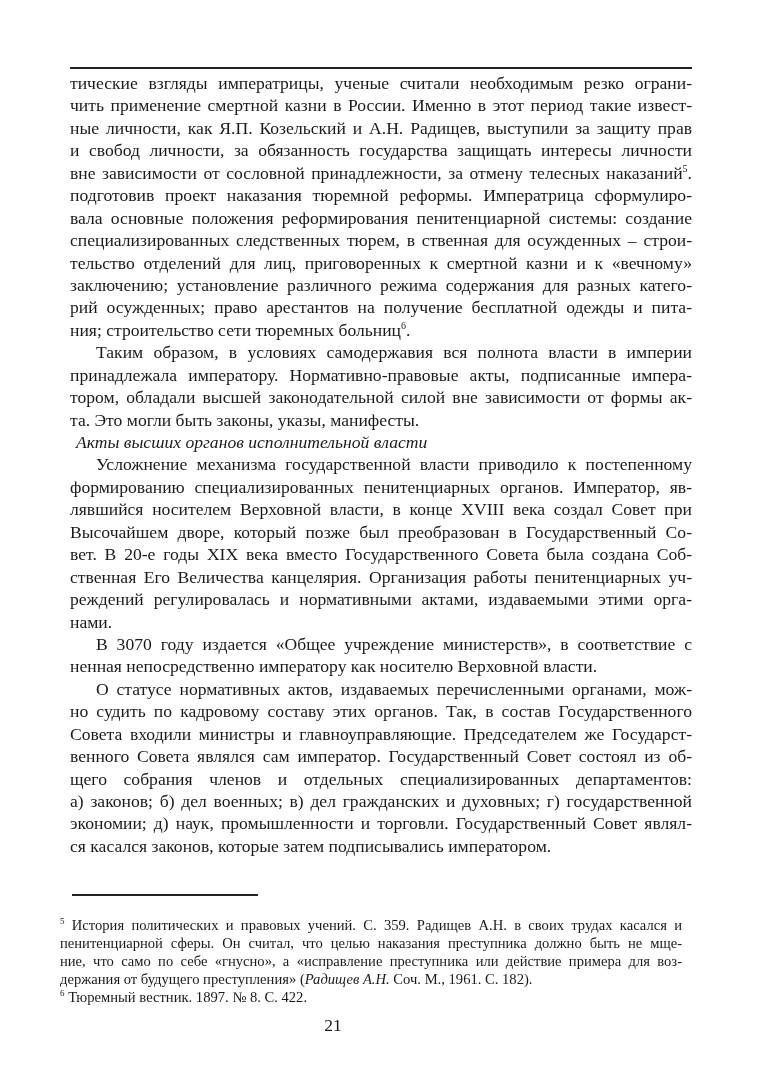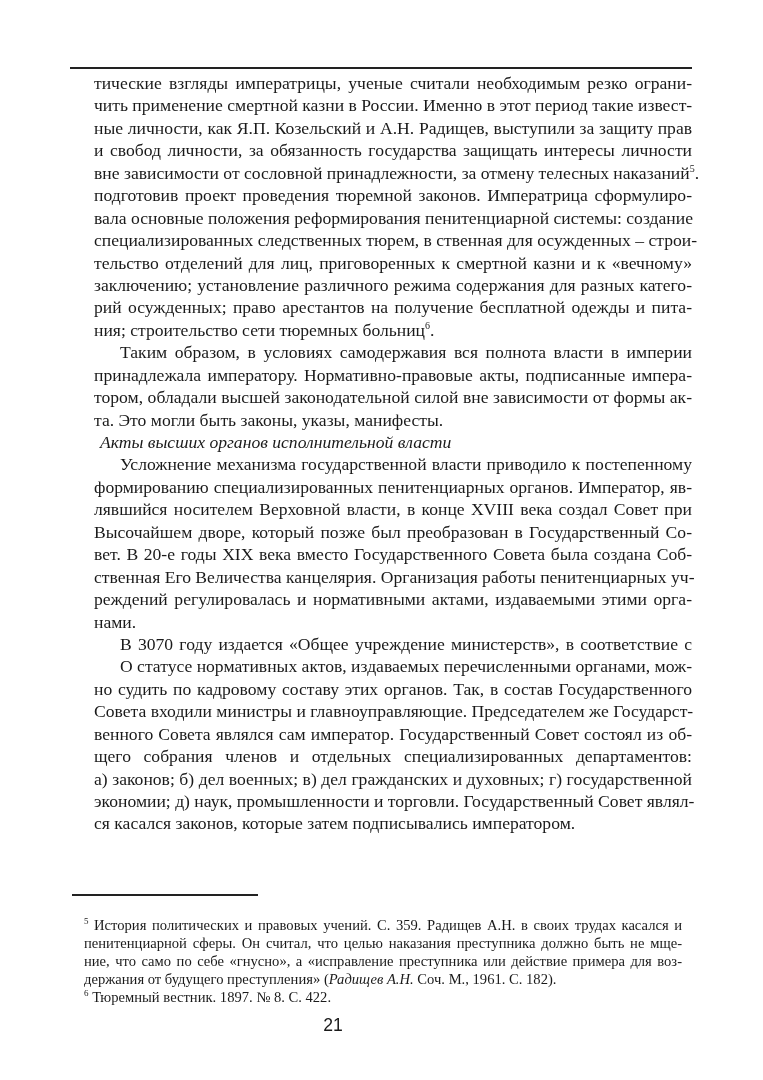--- a/index.html
+++ b/index.html
@@ -3,71 +3,72 @@
 <meta charset="utf-8">
 <style>
   html, body { margin: 0; padding: 0; background: #ffffff; }
   body { width: 763px; height: 1080px; position: relative; overflow: hidden; }
   .page { position: absolute; left: 0; top: 0; width: 763px; height: 1080px; background: #fff; }
   .rule-top { position: absolute; left: 70px; top: 67px; width: 622px; height: 2px; background: #222; }
   .body-text {
     position: absolute; left: 70px; top: 72px; width: 622px;
     font-family: "Liberation Serif", serif; font-size: 17.6px; line-height: 22.45px; color: #1a1a1a;
   }
-  .line { display: block; text-align: justify; text-align-last: justify; white-space: nowrap; height: 22.45px; overflow: visible; margin-left: 24px; }
+  .line { display: block; text-align: justify; text-align-last: justify; white-space: nowrap; height: 22.45px; overflow: visible; }
   .line.last { text-align-last: left; }
   .line.indent { padding-left: 26px; }
   .heading { font-weight: normal; font-style: italic; padding-left: 6px; text-align-last: left; }
   sup { font-size: 10px; line-height: 0; vertical-align: 7px; }
   .fn-rule { position: absolute; left: 72px; top: 894px; width: 186px; height: 2px; background: #222; }
   .footnotes {
     position: absolute; left: 60px; top: 916px; width: 622px;
     font-family: Liberation Serif, serif; font-size: 14.6px; line-height: 18px; color: #1a1a1a;
   }
   .footnotes .line { height: 18px; }
   .footnotes sup { font-size: 9px; vertical-align: 6px; }
   .page-number {
     position: absolute; left: 0; width: 666px; top: 1015px; text-align: center;
-    font-family: Liberation Sans, sans-serif; font-size: 17.6px; color: #1a1a1a;
+    font-family: Liberation Serif, serif; font-size: 17.6px; color: #1a1a1a;
   }
   .it { font-style: italic; }
 </style>
 </head>
 <body>
 
 <div class="page">
   <div class="rule-top"></div>
 
   <div class="body-text" id="body-text">
       <div class="line"><span>тические взгляды императрицы, ученые считали необходимым резко ограни-</span></div>
       <div class="line"><span>чить применение смертной казни в России. Именно в этот период такие извест-</span></div>
       <div class="line"><span>ные личности, как Я.П. Козельский и А.Н. Радищев, выступили за защиту прав</span></div>
       <div class="line"><span>и свобод личности, за обязанность государства защищать интересы личности</span></div>
       <div class="line"><span>вне зависимости от сословной принадлежности, за отмену телесных наказаний</span><sup>5</sup><span>.</span></div>
-      <div class="line"><span>подготовив проект проведения тюремной законов. Императрица сформулиро-</span></div>
+      <div class="line"><span>подготовив проект наказания тюремной реформы. Императрица сформулиро-</span></div>
       <div class="line"><span>вала основные положения реформирования пенитенциарной системы: создание</span></div>
       <div class="line"><span>специализированных следственных тюрем, в ственная для осужденных – строи-</span></div>
       <div class="line"><span>тельство отделений для лиц, приговоренных к смертной казни и к «вечному»</span></div>
       <div class="line"><span>заключению; установление различного режима содержания для разных катего-</span></div>
       <div class="line"><span>рий осужденных; право арестантов на получение бесплатной одежды и пита-</span></div>
       <div class="line last"><span>ния; строительство сети тюремных больниц</span><sup>6</sup><span>.</span></div>
       <div class="line indent"><span>Таким образом, в условиях самодержавия вся полнота власти в империи</span></div>
       <div class="line"><span>принадлежала императору. Нормативно-правовые акты, подписанные импера-</span></div>
       <div class="line"><span>тором, обладали высшей законодательной силой вне зависимости от формы ак-</span></div>
       <div class="line last"><span>та. Это могли быть законы, указы, манифесты.</span></div>
       <div class="line last heading"><span>Акты высших органов исполнительной власти</span></div>
       <div class="line indent"><span>Усложнение механизма государственной власти приводило к постепенному</span></div>
       <div class="line"><span>формированию специализированных пенитенциарных органов. Император, яв-</span></div>
       <div class="line"><span>лявшийся носителем Верховной власти, в конце XVIII века создал Совет при</span></div>
       <div class="line"><span>Высочайшем дворе, который позже был преобразован в Государственный Со-</span></div>
       <div class="line"><span>вет. В 20-е годы XIX века вместо Государственного Совета была создана Соб-</span></div>
       <div class="line"><span>ственная Его Величества канцелярия. Организация работы пенитенциарных уч-</span></div>
       <div class="line"><span>реждений регулировалась и нормативными актами, издаваемыми этими орга-</span></div>
       <div class="line last"><span>нами.</span></div>
       <div class="line indent"><span>В 3070 году издается «Общее учреждение министерств», в соответствие с</span></div>
+      <div class="line last"><span>ненная непосредственно императору как носителю Верховной власти.</span></div>
       <div class="line indent"><span>О статусе нормативных актов, издаваемых перечисленными органами, мож-</span></div>
       <div class="line"><span>но судить по кадровому составу этих органов. Так, в состав Государственного</span></div>
       <div class="line"><span>Совета входили министры и главноуправляющие. Председателем же Государст-</span></div>
       <div class="line"><span>венного Совета являлся сам император. Государственный Совет состоял из об-</span></div>
       <div class="line"><span>щего собрания членов и отдельных специализированных департаментов:</span></div>
       <div class="line"><span>а) законов; б) дел военных; в) дел гражданских и духовных; г) государственной</span></div>
       <div class="line"><span>экономии; д) наук, промышленности и торговли. Государственный Совет являл-</span></div>
       <div class="line last"><span>ся касался законов, которые затем подписывались императором.</span></div>
     </div>
 

